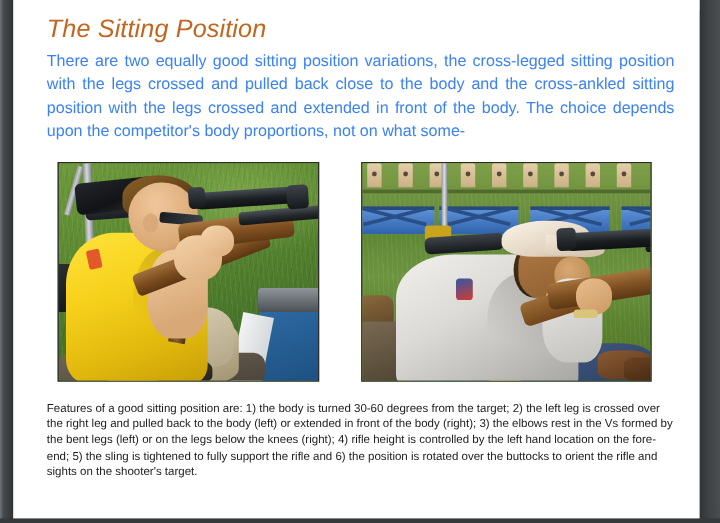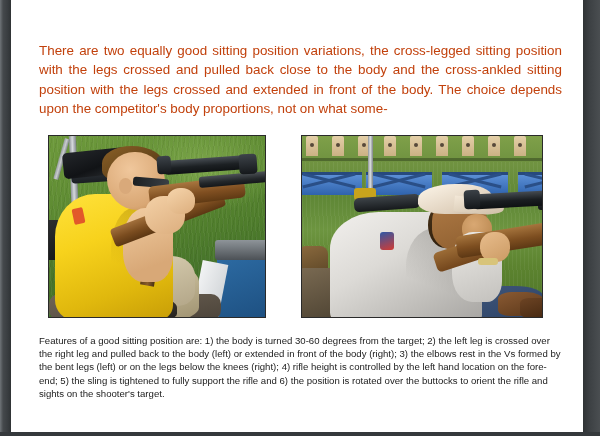--- a/index.html
+++ b/index.html
@@ -27,21 +27,21 @@
   }
 
   .heading{
     position:absolute;left:28px;top:13px;
     font-size:21px;font-style:italic;font-weight:400;
     color:#c2651f;letter-spacing:.1px;white-space:nowrap;
   }
 
   .body-text{
     position:absolute;left:28px;top:41px;width:523px;
-    font-size:13.4px;line-height:19.4px;color:#c2410c;
+    font-size:13.4px;line-height:19.4px;color:#3b82f6;
     text-align:justify;
   }
 
   .photo-row{position:absolute;left:37px;top:135px;width:484px;height:183px;}
 
   .photo{
     position:absolute;top:0;height:183px;overflow:hidden;
     border:1px solid #2a2a2a;box-sizing:border-box;
     background:#5f8a33;
   }
@@ -205,20 +205,21 @@
 
 <div class="viewer">
 
   <div class="chrome-left"></div>
   <div class="chrome-right"></div>
   <div class="chrome-topdot"></div>
   <div class="chrome-bottom"></div>
 
   <div class="page">
 
+    <div class="heading">The Sitting Position</div>
 
     <div class="body-text">There are two equally good sitting position variations, the cross-legged sitting position with the legs crossed and pulled back close to the body and the cross-ankled sitting position with the legs crossed and extended in front of the body. The choice depends upon the competitor's body proportions, not on what some-</div>
 
     <div class="photo-row">
 
       <div class="photo left">
         <div class="ph-inner">
           <div class="L-grass"></div>
           <div class="L-pole"></div>
           <div class="L-pole2"></div>

